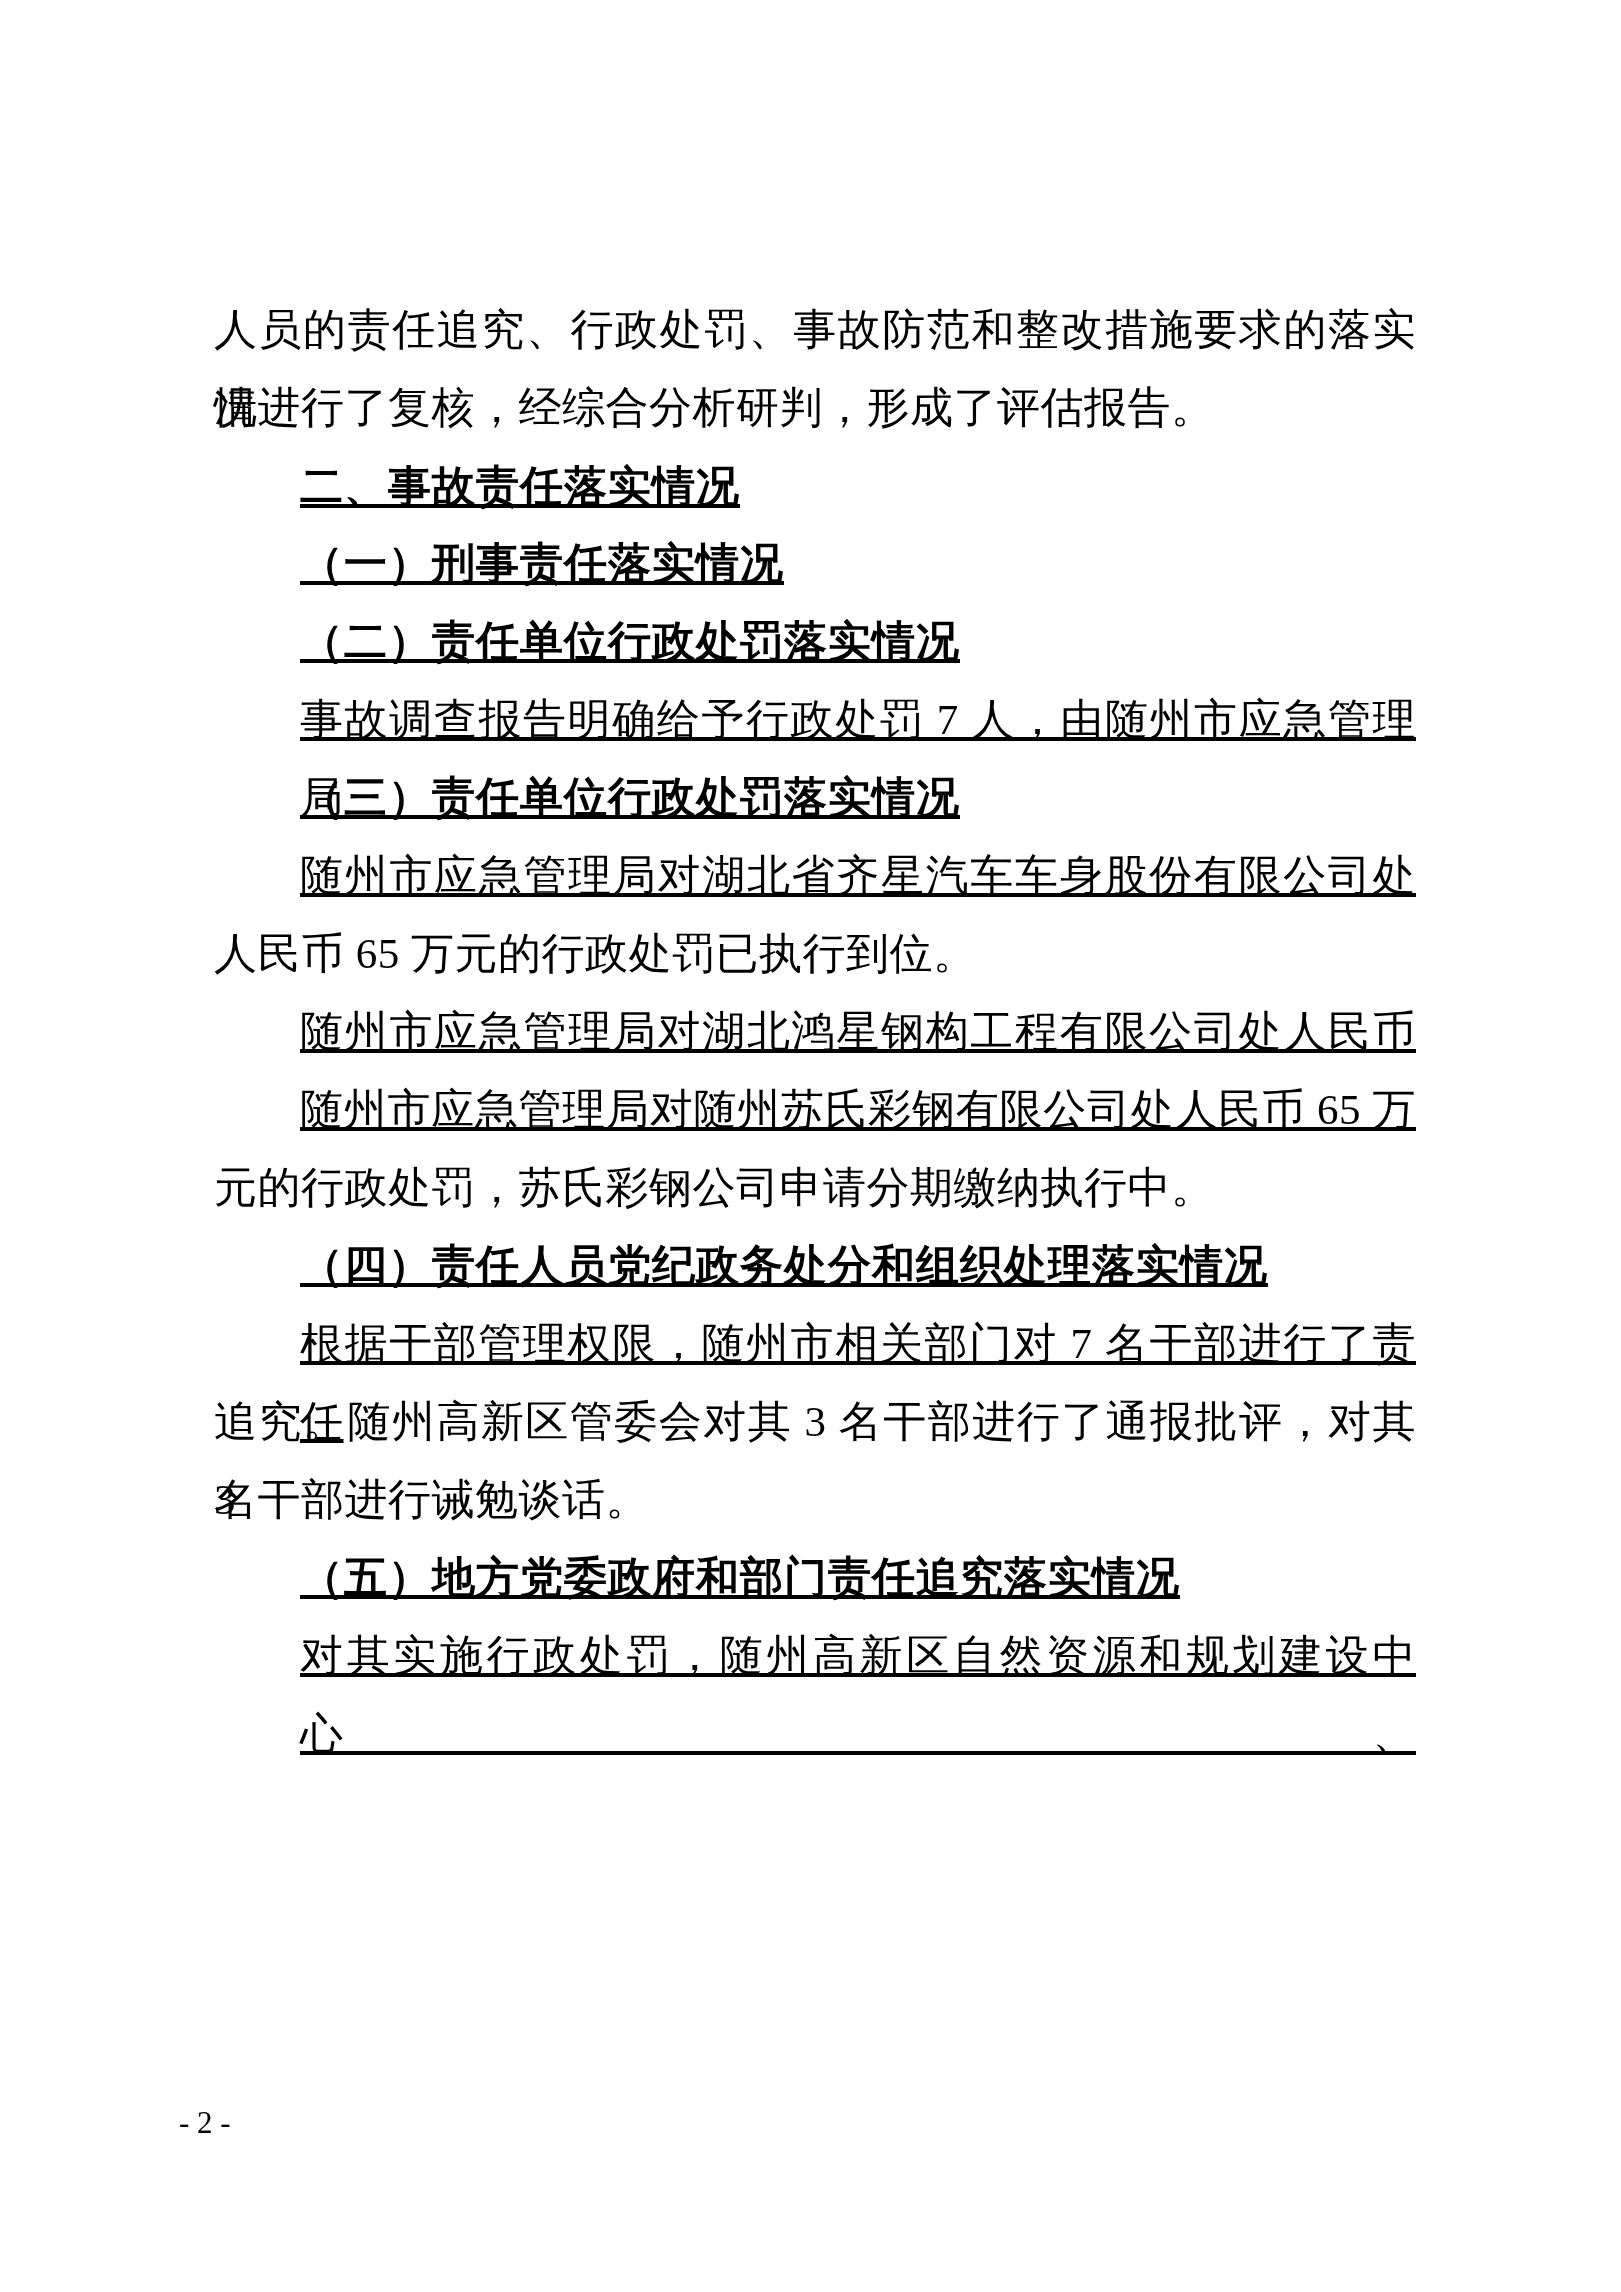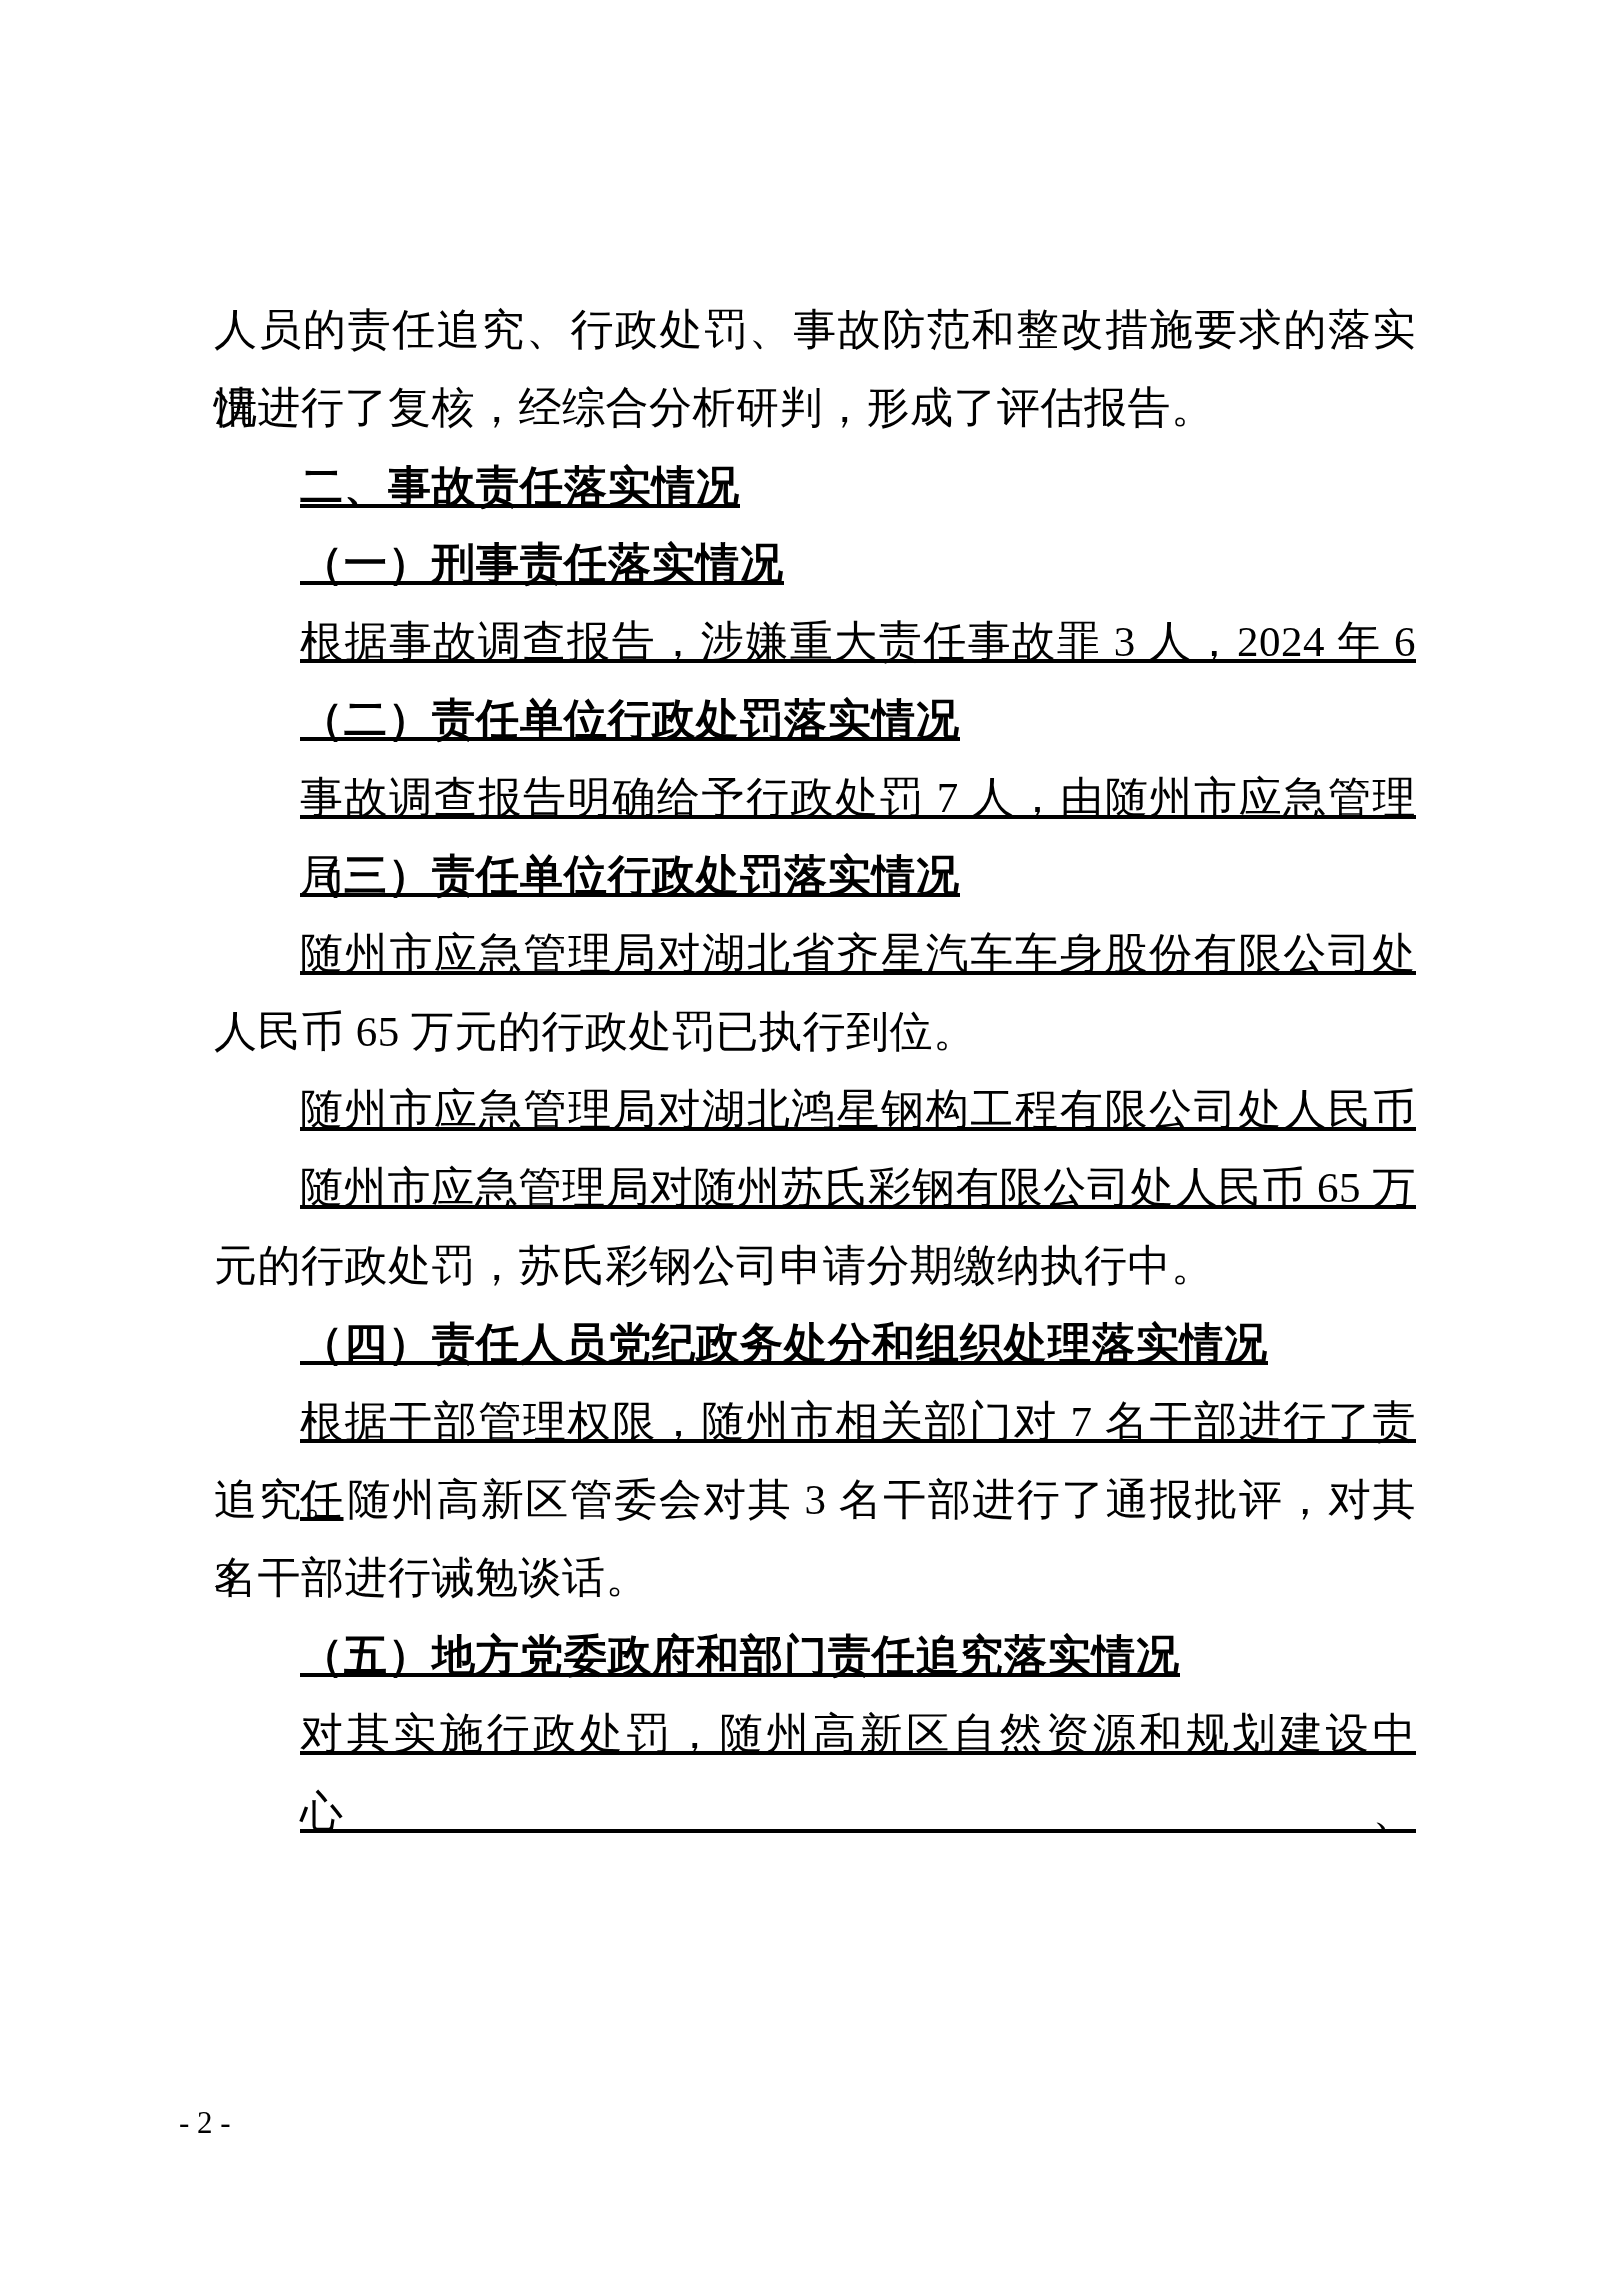--- a/index.html
+++ b/index.html
@@ -63,21 +63,20 @@
 </style>
 </head>
 <body>
 
 <div class="page">
   <div class="doc-body">
       <div class="line body justify">人员的责任追究、行政处罚、事故防范和整改措施要求的落实情</div>
       <div class="line body">况进行了复核，经综合分析研判，形成了评估报告。</div>
       <div class="line heading-bold indent">二、事故责任落实情况</div>
       <div class="line heading-kai indent">（一）刑事责任落实情况</div>
-      <div class="line body indent justify">根据事故调查报告，涉嫌重大责任事故罪 3 人，2024 年 6</div>
       <div class="line heading-kai indent">（二）责任单位行政处罚落实情况</div>
       <div class="line body indent justify">事故调查报告明确给予行政处罚 7 人，由随州市应急管理局</div>
       <div class="line heading-kai indent">（三）责任单位行政处罚落实情况</div>
       <div class="line body indent justify">随州市应急管理局对湖北省齐星汽车车身股份有限公司处</div>
       <div class="line body">人民币 65 万元的行政处罚已执行到位。</div>
       <div class="line body indent justify">随州市应急管理局对湖北鸿星钢构工程有限公司处人民币</div>
       <div class="line body indent justify">随州市应急管理局对随州苏氏彩钢有限公司处人民币 65 万</div>
       <div class="line body">元的行政处罚，苏氏彩钢公司申请分期缴纳执行中。</div>
       <div class="line heading-kai indent">（四）责任人员党纪政务处分和组织处理落实情况</div>
       <div class="line body indent justify">根据干部管理权限，随州市相关部门对 7 名干部进行了责任</div>

